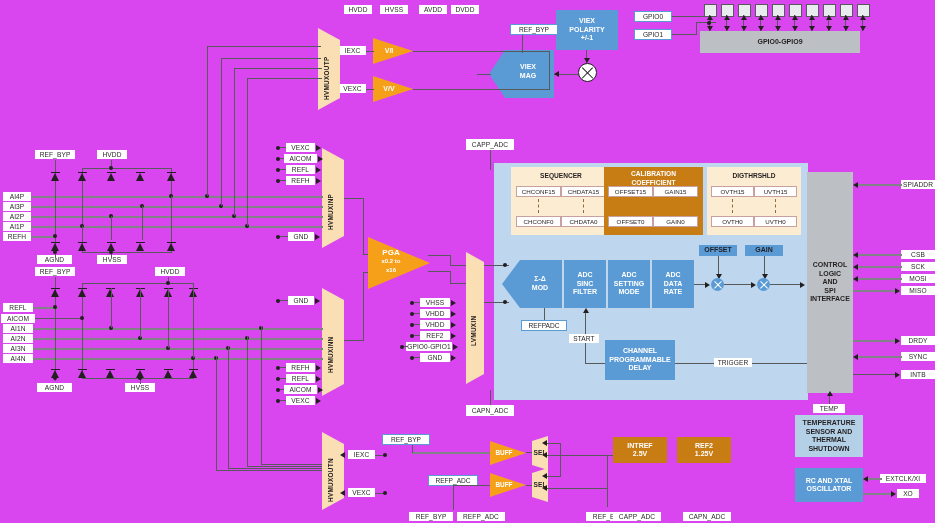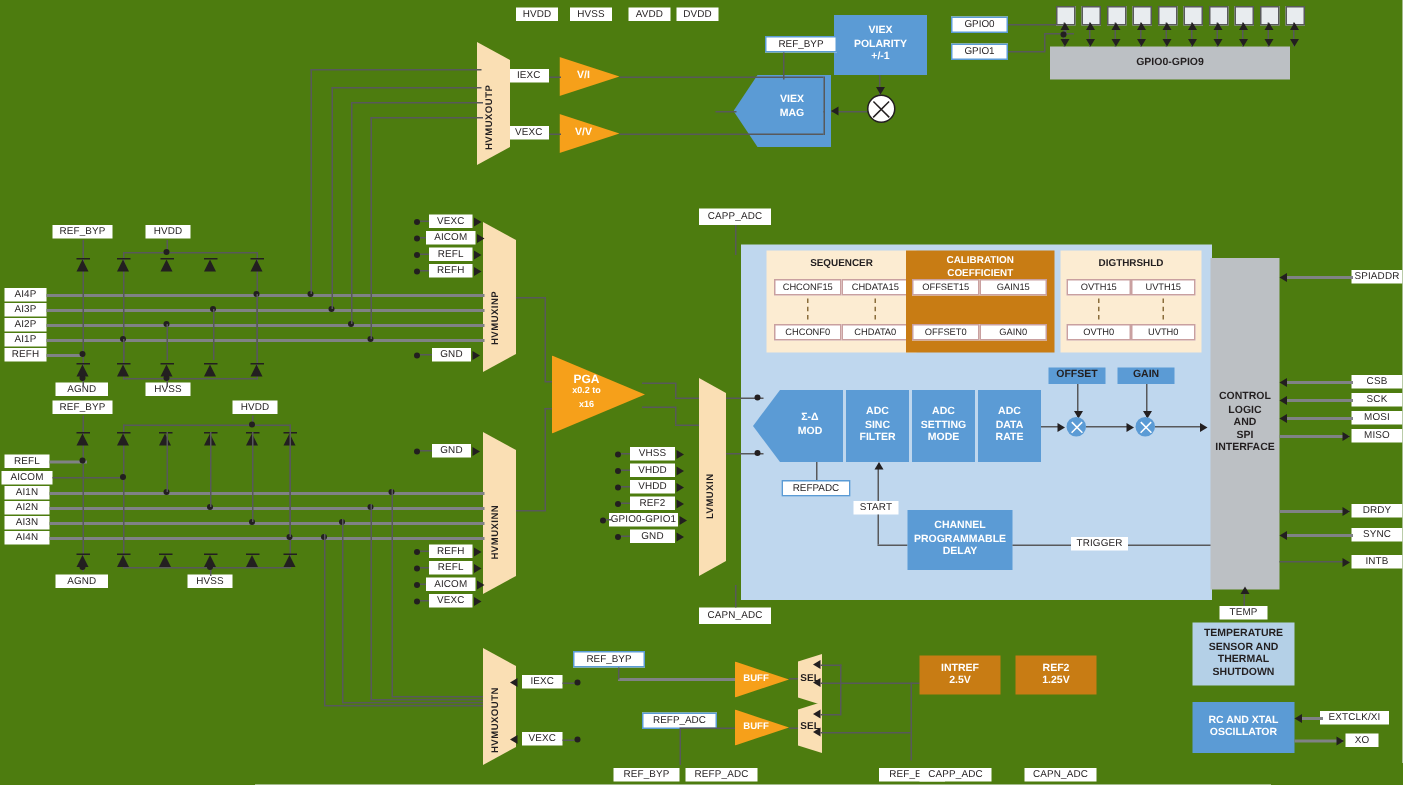--- a/index.html
+++ b/index.html
@@ -62,21 +62,21 @@
   .vdash{position:absolute;width:0;border-left:1.4px dashed #8a6d3b;}
   .regcell{position:absolute;background:#ffffff;border:1px solid #c9a0a0;
       font-size:6.2px;text-align:center;line-height:10px;height:11px;
       box-sizing:border-box;color:#231f20;}
   .sectitle{position:absolute;font-size:6.6px;font-weight:bold;text-align:center;
       line-height:8px;color:#231f20;}
 </style>
 </head>
 <body>
 
-<div class="abs" style="left:0;top:0;width:935px;height:523px;background:#4d7c0f;">
+<div class="abs" style="left:0;top:0;width:935px;height:523px;background:#d946ef;">
 
   <div class="pin" style="left:344px;top:5px;width:28px;">HVDD</div>
   <div class="pin" style="left:380px;top:5px;width:28px;">HVSS</div>
   <div class="pin" style="left:419px;top:5px;width:28px;">AVDD</div>
   <div class="pin" style="left:451px;top:5px;width:28px;">DVDD</div>
 
   <div class="gpiobox blk" style="left:700px;top:31px;width:160px;height:22px;">
     <span>GPIO0-GPIO9</span>
   </div>
   <div class="pinb" style="left:634px;top:11px;width:38px;">GPIO0</div>

